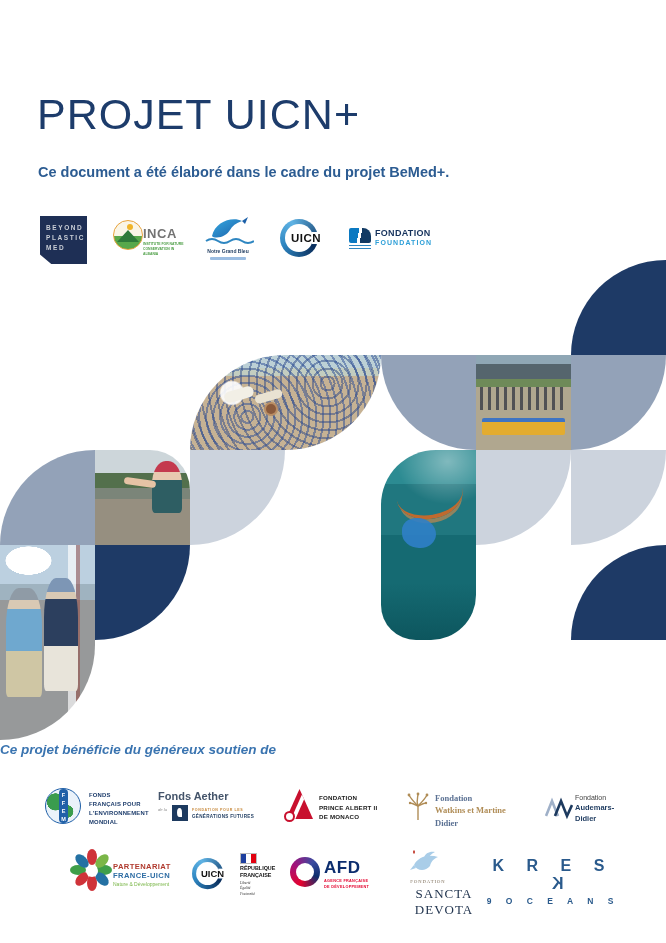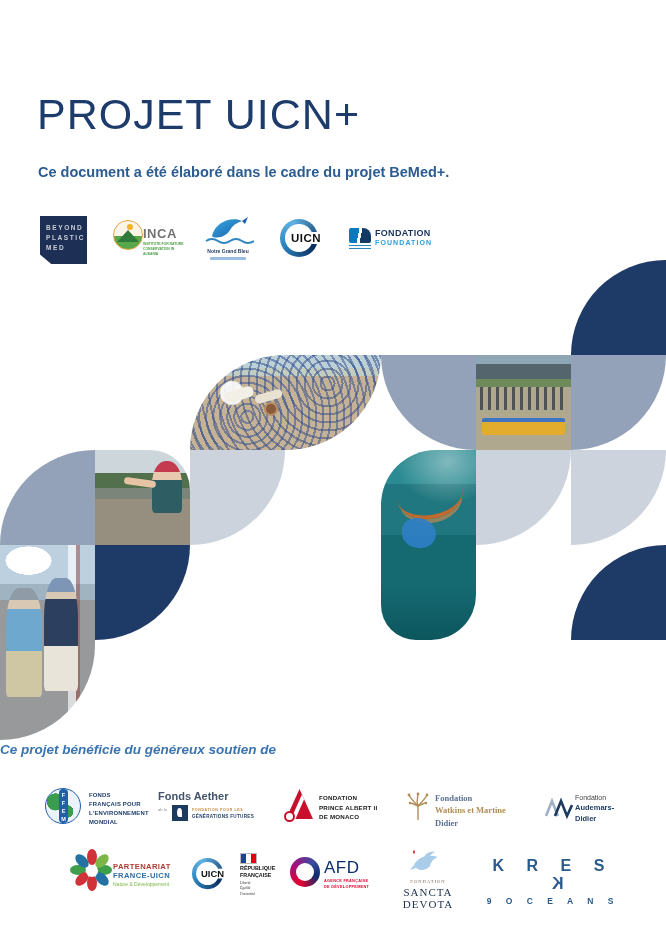--- a/index.html
+++ b/index.html
@@ -128,25 +128,25 @@
   .uicn-small{left:192px;top:858px;transform:scale(.82);transform-origin:top left;}
   .rf{left:240px;top:853px;width:40px;height:45px;}
   .rf-flag{left:0;top:0;width:15px;height:9px;border:.5px solid #bbb;display:flex;}
   .rf-flag span{flex:1;}
   .rf-text{left:0;top:12px;font-size:5.4px;font-weight:800;color:#111;line-height:1.35;}
   .rf-motto{left:0;top:28px;font-size:3.6px;font-style:italic;color:#333;font-family:"Liberation Serif",serif;line-height:1.5;}
   .afd{left:290px;top:856px;width:80px;height:40px;}
   .afd-ring{left:0;top:1px;width:30px;height:30px;border-radius:50%;
       background:conic-gradient(from 200deg,#e4032e,#a0127d 30%,#3b4ba0 55%,#0c2d6e 75%,#e4032e);}
   .afd-ring::after{content:"";position:absolute;left:6px;top:6px;width:18px;height:18px;border-radius:50%;background:#fff;}
-  .afd-name{left:34px;top:2px;font-size:17px;font-weight:400;color:#0c2d6e;letter-spacing:.5px;}
+  .afd-name{left:34px;top:2px;font-size:17px;font-weight:700;color:#0c2d6e;letter-spacing:.5px;}
   .afd-sub{left:34px;top:23px;font-size:3.8px;font-weight:800;color:#e4032e;line-height:1.5;letter-spacing:.3px;}
   .sancta{left:390px;top:849px;width:76px;height:50px;text-align:center;font-family:"Liberation Serif",serif;}
   .sancta-l1{position:absolute;left:0;top:30px;width:76px;font-size:4.6px;color:#7a6a55;letter-spacing:1px;}
-  .sancta-l2{position:absolute;left:0;top:37px;width:76px;font-size:11px;color:#22354f;letter-spacing:1px;}
+  .sancta-l2{position:absolute;left:16px;top:37px;width:76px;font-size:13px;color:#22354f;letter-spacing:1px;}
   .kresk{left:478px;top:857px;width:150px;text-align:center;color:#2a5a8c;}
   .kresk-l1{font-size:16px;font-weight:800;letter-spacing:9px;}
   .kresk-k-flip{display:inline-block;transform:scaleX(-1);}
   .kresk-l2{font-size:8.5px;font-weight:800;letter-spacing:6px;margin-top:3px;}
 </style>
 </head>
 <body>
 
 <div class="abs title">PROJET UICN+</div>
 <div class="abs subtitle">Ce document a été élaboré dans le cadre du projet BeMed+.</div>

